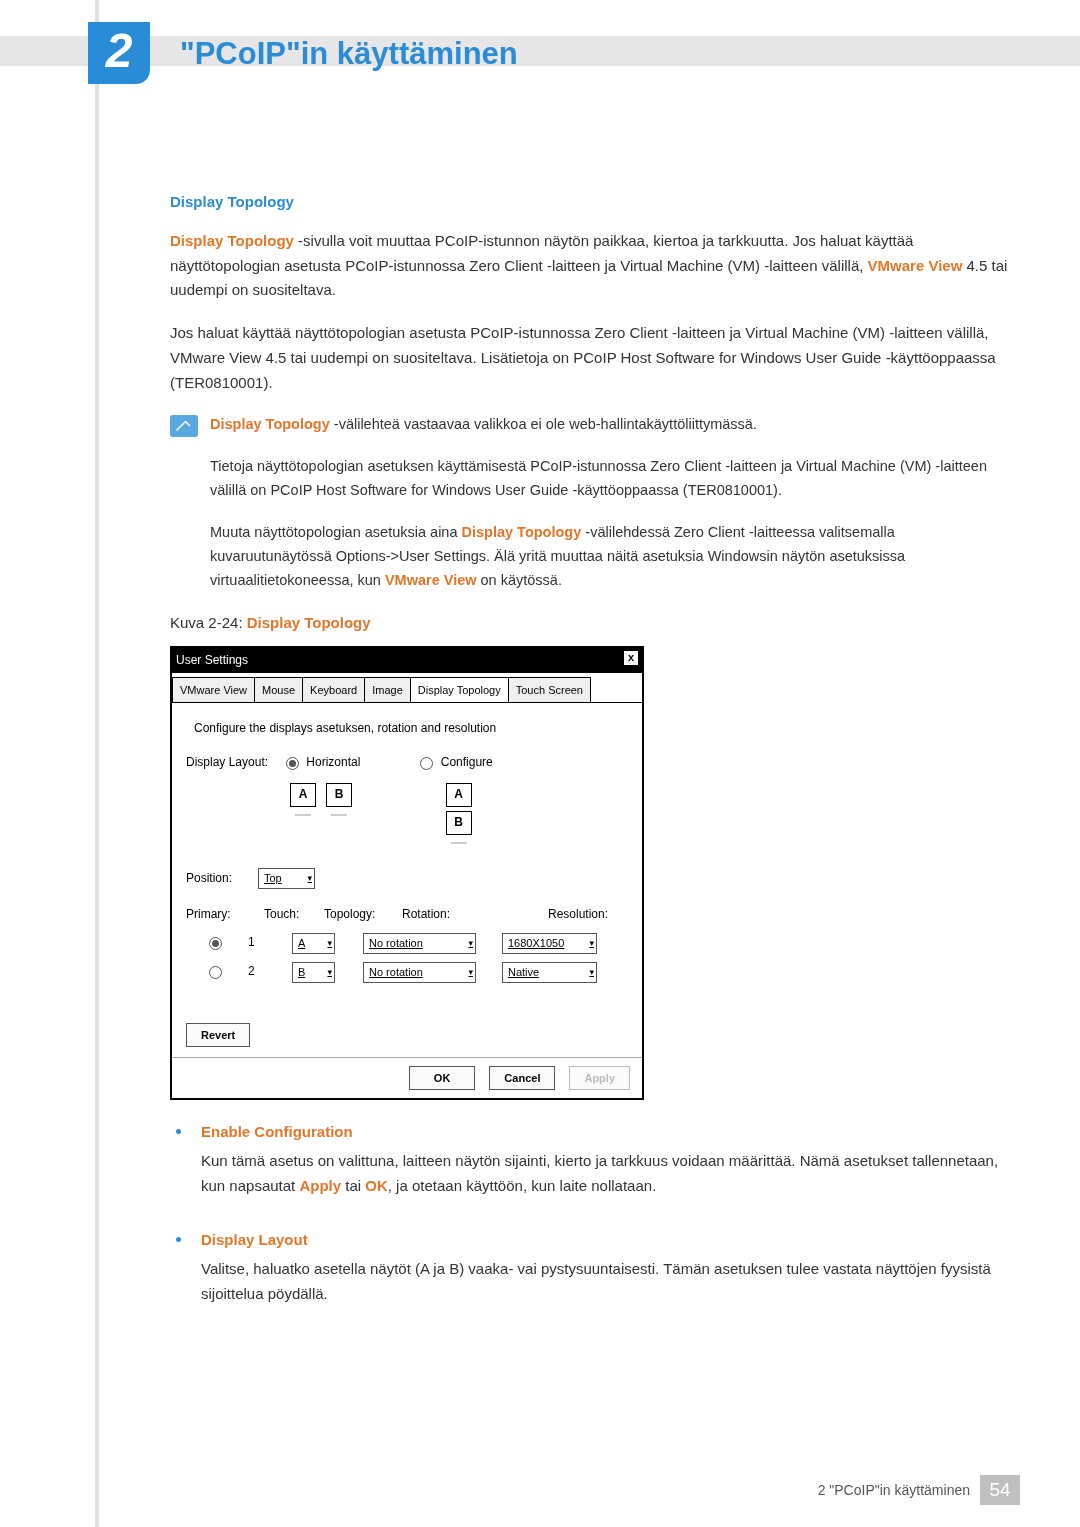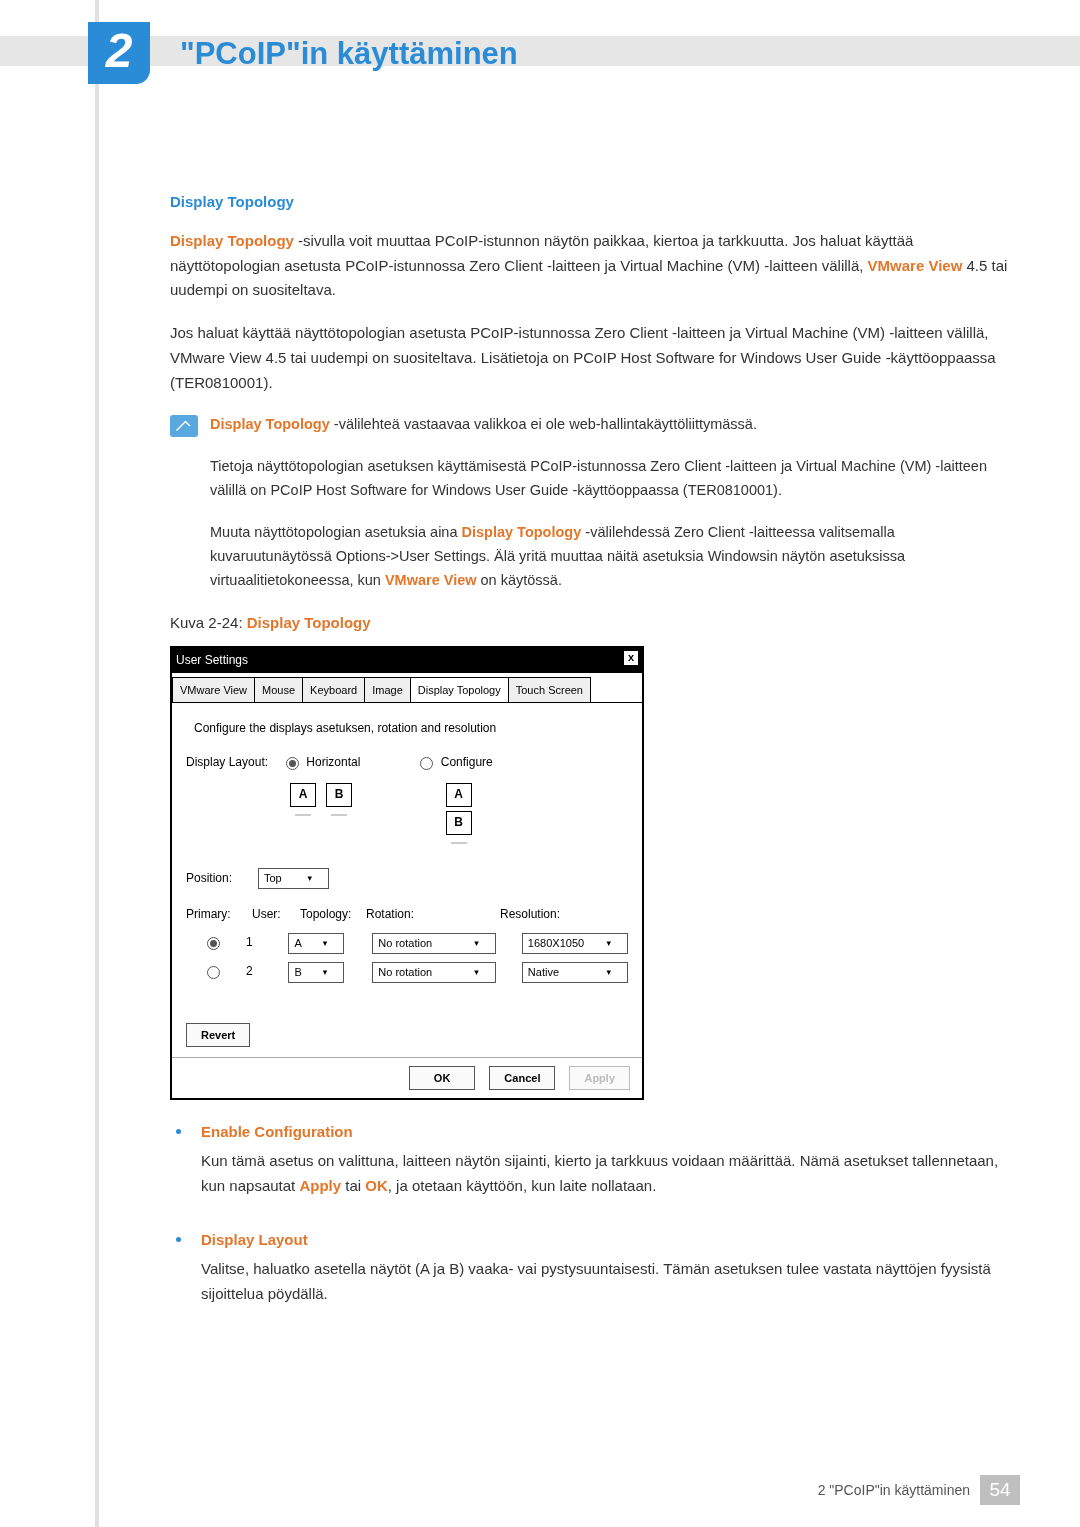--- a/index.html
+++ b/index.html
@@ -114,22 +114,22 @@
   .mono-box{
     display:inline-flex;align-items:center;justify-content:center;
     width:24px;height:22px;border:1px solid #000;font-weight:700;
     background:#fff;
   }
   .stack{display:flex;flex-direction:column;align-items:center;gap:4px;}
   .dash{width:16px;height:2px;background:#ccc;margin-top:3px;}
   .row{display:flex;align-items:center;}
   .sel{
     display:inline-flex;align-items:center;justify-content:space-between;
-    border:1px solid #555;height:19px;padding:0 16px 0 5px;
-    background:#fff;font-size:11px;
+    border:1px solid #555;height:19px;padding:0 2px 0 5px;
+    background:#fff;font-size:11px;text-decoration:underline;
   }
   .drop-arrow{font-size:9px;margin-left:5px;}
   .btn{
     display:inline-block;border:1px solid #555;
     padding:2px 14px;font-size:11px;background:#fafafa;font-weight:bold;
   }
   .btn.muted{color:#bbb;border-color:#bbb;}
   .dlg-buttons{
     display:flex;justify-content:flex-end;gap:14px;
     border-top:1px solid #aaa;padding:8px 12px;
@@ -236,23 +236,23 @@
         </div>
 
         <div class="row" style="margin-bottom:16px">
           <span style="width:72px">Position:</span>
           <span class="sel" style="width:48px">
             <span>Top</span>
               <span class="drop-arrow">▾</span>
           </span>
         </div>
 
-        <div class="row" style="gap:4px;margin-bottom:8px">
+        <div class="row" style="gap:16px;margin-bottom:8px">
           <span style="width:62px">Primary:</span>
-          <span style="width:44px">User:</span>
+          <span style="width:44px">Touch:</span>
           <span style="width:62px">Topology:</span>
           <span style="width:130px">Rotation:</span>
           <span>Resolution:</span>
         </div>
 
         <div id="dlg-rows">
             <div class="row" style="margin: 8px 0px;">
               <span style="width:62px;text-align:center"><span class="radio checked"></span></span>
               <span style="width:44px">1</span>
               <span class="sel" style="width:34px;margin-right:28px">A<span class="drop-arrow">▾</span></span>

